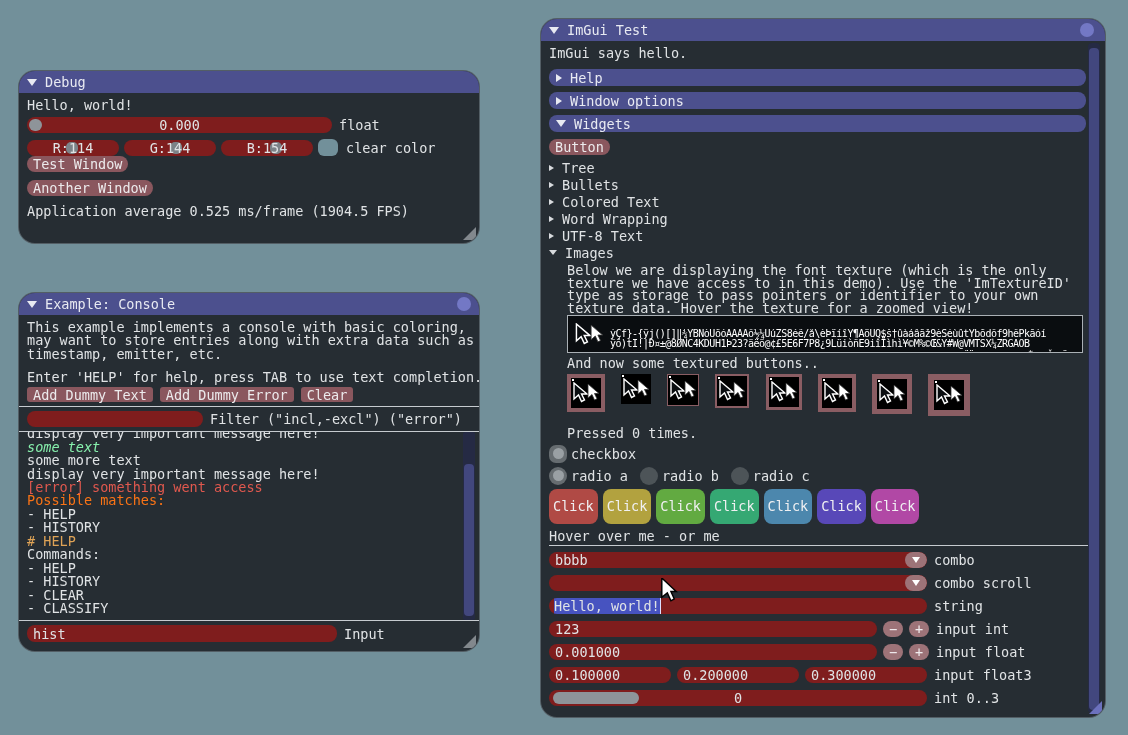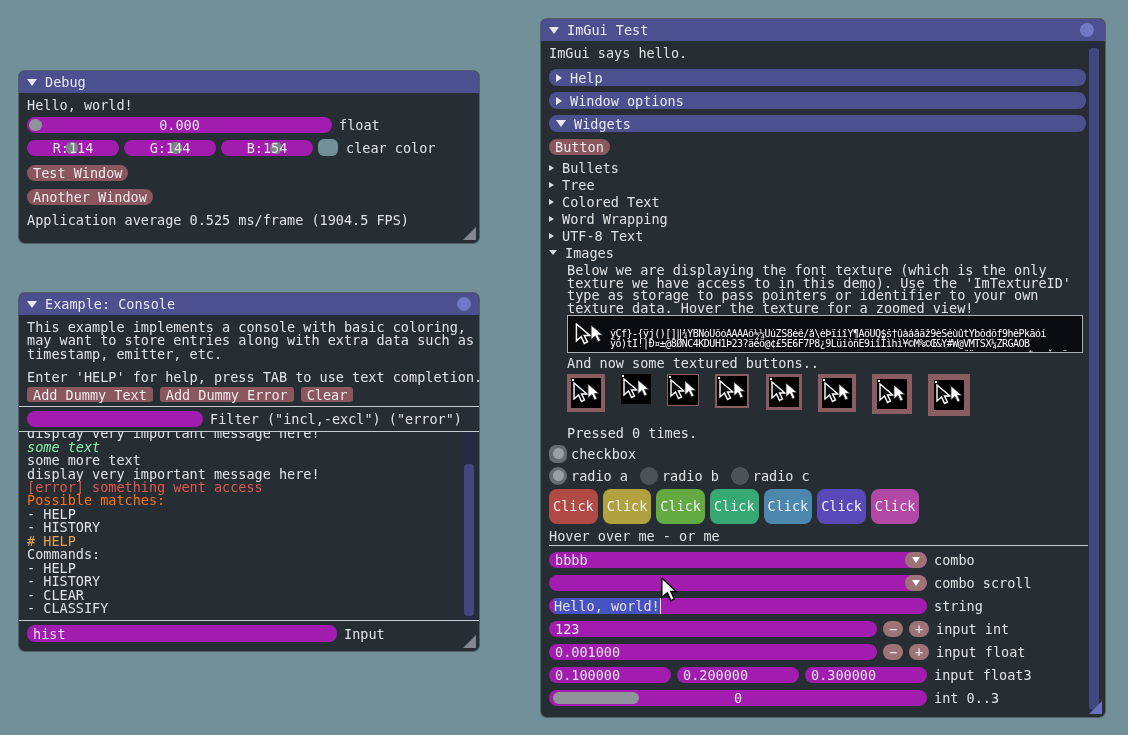--- a/index.html
+++ b/index.html
@@ -8,35 +8,35 @@
     background:#72909a;
     font-family:"DejaVu Sans Mono", monospace;
     font-size:13.5px;
     color:#e0e3e5;
     position:relative;
   }
   .win {
     position:absolute;
     background:#262d33;
     border:1px solid rgba(170,185,195,.35);
-    border-radius:7px;
+    border-radius:17px;
     overflow:hidden;
   }
   .tbar {
     height:22px; background:#4c508e;
     display:flex; align-items:center; gap:8px;
     padding:0 8px; color:#e8eaf2; white-space:nowrap;
   }
   .tri-down { width:0;height:0;border-left:5px solid transparent;border-right:5px solid transparent;border-top:7px solid #e8eaf2; }
   .tri-right{ width:0;height:0;border-top:4px solid transparent;border-bottom:4px solid transparent;border-left:6px solid #e8eaf2; }
   .close { width:14px;height:14px;border-radius:50%;background:#7378c5;margin-left:auto; }
   .content { padding:0 8px; white-space:nowrap; }
   .txt { line-height:13.3px; }
   .row { display:flex; align-items:center; }
-  .frame { background:#a21caf; border-radius:8px; height:16px; position:relative; display:flex; align-items:center; overflow:hidden; }
+  .frame { background:#7f1d1d; border-radius:8px; height:16px; position:relative; display:flex; align-items:center; overflow:hidden; }
   .frame .val { padding-left:6px; }
   .cval { position:absolute; left:0; right:0; text-align:center; }
   .grab { position:absolute; top:2px; height:12px; background:#8e9499; border-radius:6px; }
   .stripe { position:absolute; top:2px; height:12px; width:12px; background:#7c8287; border-radius:5px; }
   .btn { display:inline-flex; align-items:center; background:#8a575e; border-radius:8px; height:16px; padding:0 6px; color:#eceaec; }
   .label { margin-left:7px; }
   .sep { height:1px; background:#c6cbd0; margin:0 -8px; }
   .hdr { height:17px; background:#4c508e; border-radius:8px; display:flex; align-items:center; gap:8px; padding:0 7px; color:#e8eaf2; }
   .tree-row { display:flex; align-items:center; gap:8px; height:17px; }
   .tree-row .tri-right { border-left-color:#d8dbde; border-top-width:3.5px; border-bottom-width:3.5px; border-left-width:5px; }
@@ -102,21 +102,21 @@
         <div class="cval" style="z-index:1;">G:144</div>
       </div>
       <div class="frame" style="width:92px;">
         <div class="stripe" style="left:53%;"></div>
         <div class="cval" style="z-index:1;">B:154</div>
       </div>
       <div style="width: 20px; height: 17px; border-radius: 6px; background: rgb(114, 144, 154);"></div>
       <span style="margin-left:3px;">clear color</span>
     </div>
 
-    <div style="margin-top:9px;">
+    <div style="">
       <span class="btn">Test Window</span>
     </div>
     <div style="margin-top:8px;">
       <span class="btn">Another Window</span>
     </div>
 
     <div class="txt" style="margin-top:9px;">Application average 0.525 ms/frame (1904.5 FPS)</div>
   </div>
   <div class="grip-gray"></div>
 </div>
@@ -207,25 +207,25 @@
       <span>Widgets</span>
     </div>
 
     <div style="margin-top:7px;">
       <span class="btn">Button</span>
     </div>
 
     <div style="margin-top:4px;">
       <div class="tree-row">
         <div class="tri-right"></div>
+        <span>Tree</span>
+      </div>
+      <div class="tree-row">
+        <div class="tri-right"></div>
         <span>Bullets</span>
-      </div>
-      <div class="tree-row">
-        <div class="tri-right"></div>
-        <span>Tree</span>
       </div>
       <div class="tree-row">
         <div class="tri-right"></div>
         <span>Colored Text</span>
       </div>
       <div class="tree-row">
         <div class="tri-right"></div>
         <span>Word Wrapping</span>
       </div>
       <div class="tree-row">

